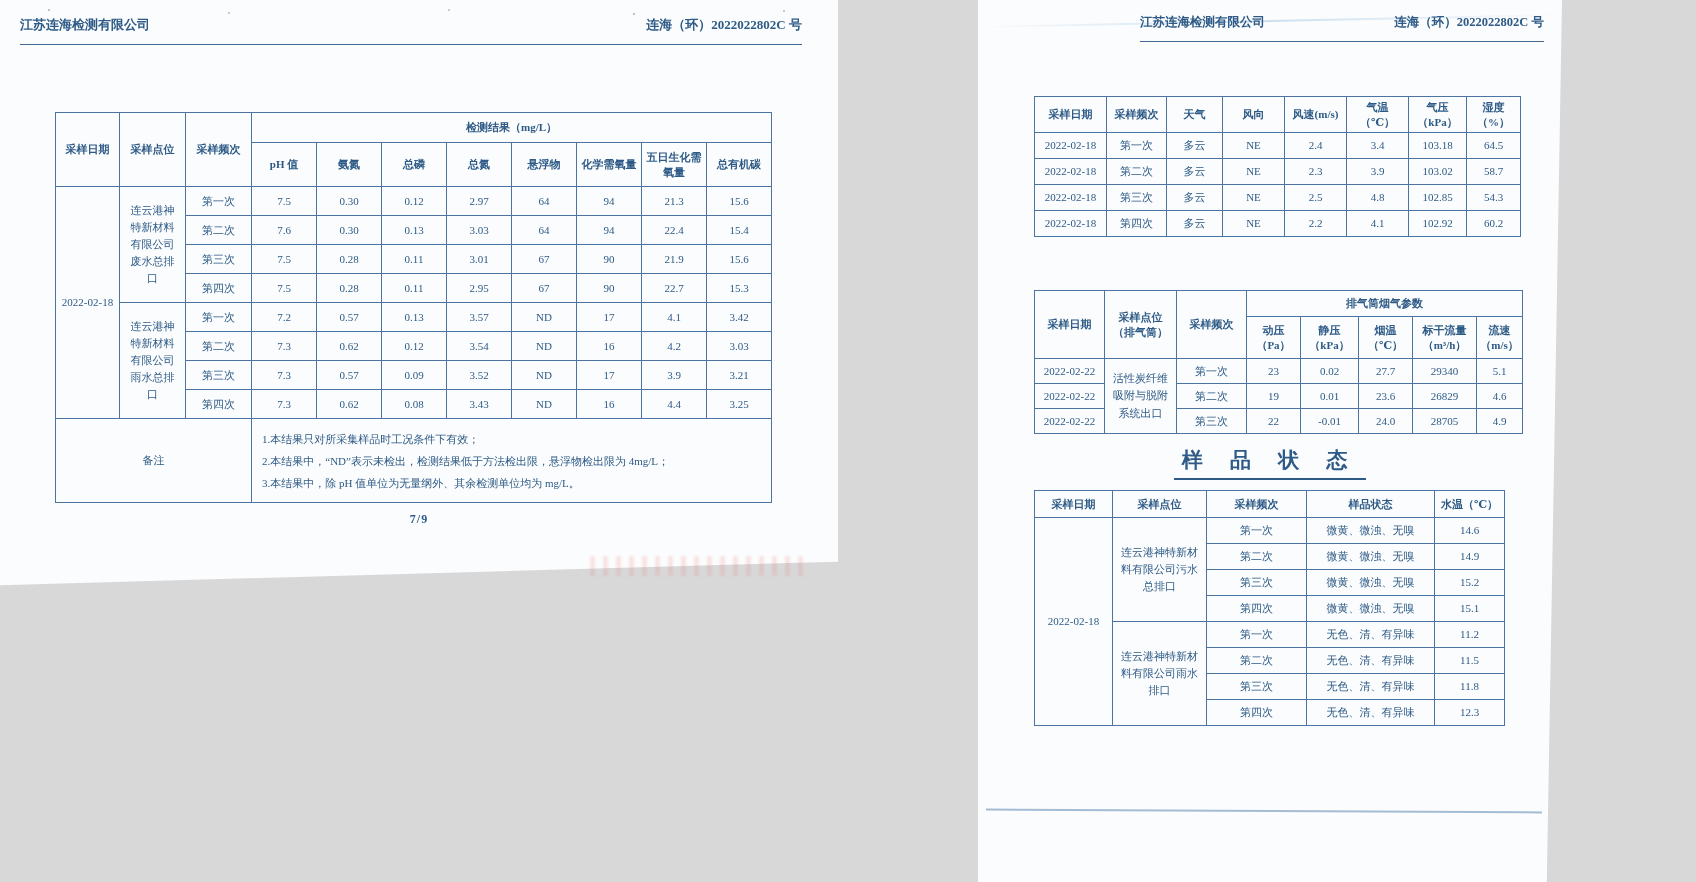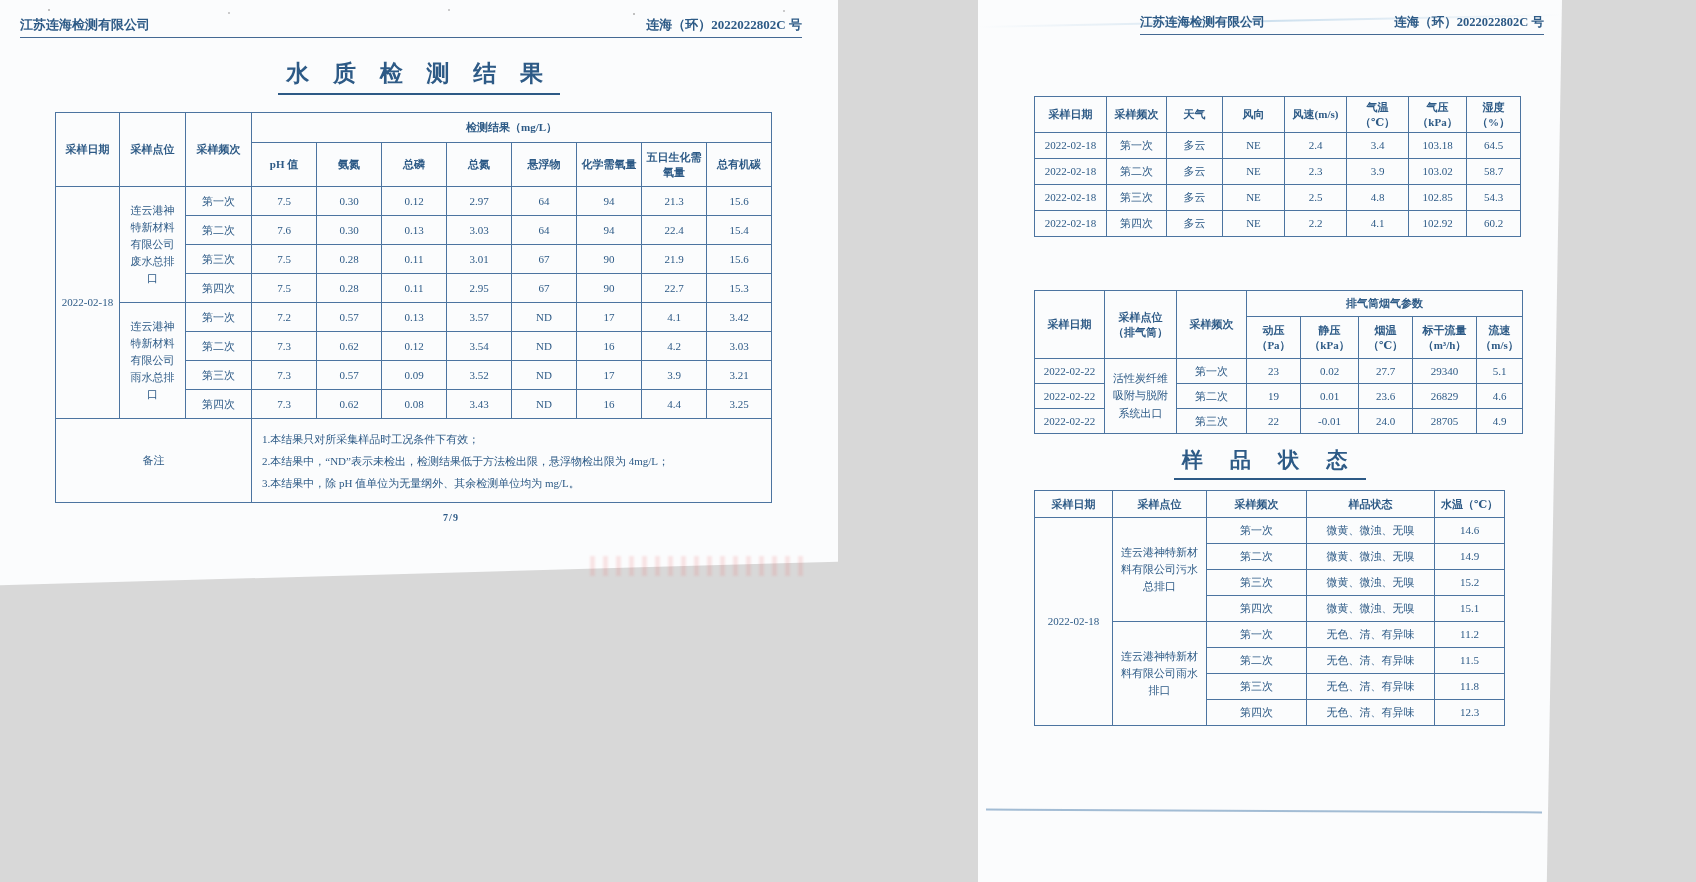--- a/index.html
+++ b/index.html
@@ -20,21 +20,21 @@
     clip-path:polygon(0 0, 100% 0, 100% 95.2%, 0 99.2%);
   }
   #right-page {
     left:978px; top:0; width:584px; height:882px;
     clip-path:polygon(0 0, 100% 0, 97.4% 100%, 0 100%);
   }
   .doc-header {
     position:absolute;
     display:flex; justify-content:space-between; align-items:flex-end;
     border-bottom:1.5px solid #446993;
-    padding-bottom:3px;
+    padding-bottom:10px;
     font-weight:bold;
   }
   #left-page .doc-header { top:16px; left:20px; right:36px; font-size:13px; }
   #right-page .doc-header { top:14px; left:162px; right:18px; font-size:12.5px; }
   .doc-title { position:absolute; width:100%; text-align:center; }
   .doc-title span {
     display:inline-block;
     font-weight:bold;
     border-bottom:2.5px solid #2d5a86;
     padding:0 8px 4px 8px;
@@ -51,21 +51,21 @@
     padding:1px 2px;
     color:#2d5a86;
     overflow:hidden;
   }
   th { font-weight:bold; }
   table { border:1.5px solid #3f6a95; }
   .row-l { height:29px; }
   .row-m { height:26px; }
   .point-cell { line-height:1.55; padding:2px 10px; }
   .remarks-cell { text-align:left; padding:6px 10px; line-height:2.0; font-size:11px; }
-  .page-num { position:absolute; width:100%; text-align:center; font-size:10px; font-weight:bold; letter-spacing:1px;margin-left:32px; }
+  .page-num { position:absolute; width:100%; text-align:center; font-size:12px; font-weight:bold; letter-spacing:1px; }
   #left-page .page-num { top:512px; }
   #right-page .page-num { top:764px; }
   .two-line div { line-height:1.3; }
   
   .specks {
     position:absolute; top:9px; left:48px; width:2px; height:2px; border-radius:50%;
     background:#9a9a9a; opacity:.8;
     box-shadow:180px 3px 0 #ababab, 400px 0 0 #ababab, 585px 4px 0 #9a9a9a, 735px 1px 0 #ababab;
   }
   .red-smudge {
@@ -84,23 +84,20 @@
   }
 </style>
 </head>
 <body>
 
 <div class="page" id="left-page">
   <div class="specks"></div>
   <div class="doc-header">
     <span>江苏连海检测有限公司</span>
     <span>连海（环）2022022802C 号</span>
-  </div>
-  <div class="doc-title">
-    <span>水 质 检 测 结 果</span>
   </div>
 
   <table id="water-table" style="top:112px; left:55px; width:716px;">
     <colgroup>
       <col style="width:64px">
         <col style="width:66px">
         <col style="width:66px">
       <col style="width:65px">
         <col style="width:65px">
         <col style="width:65px">

